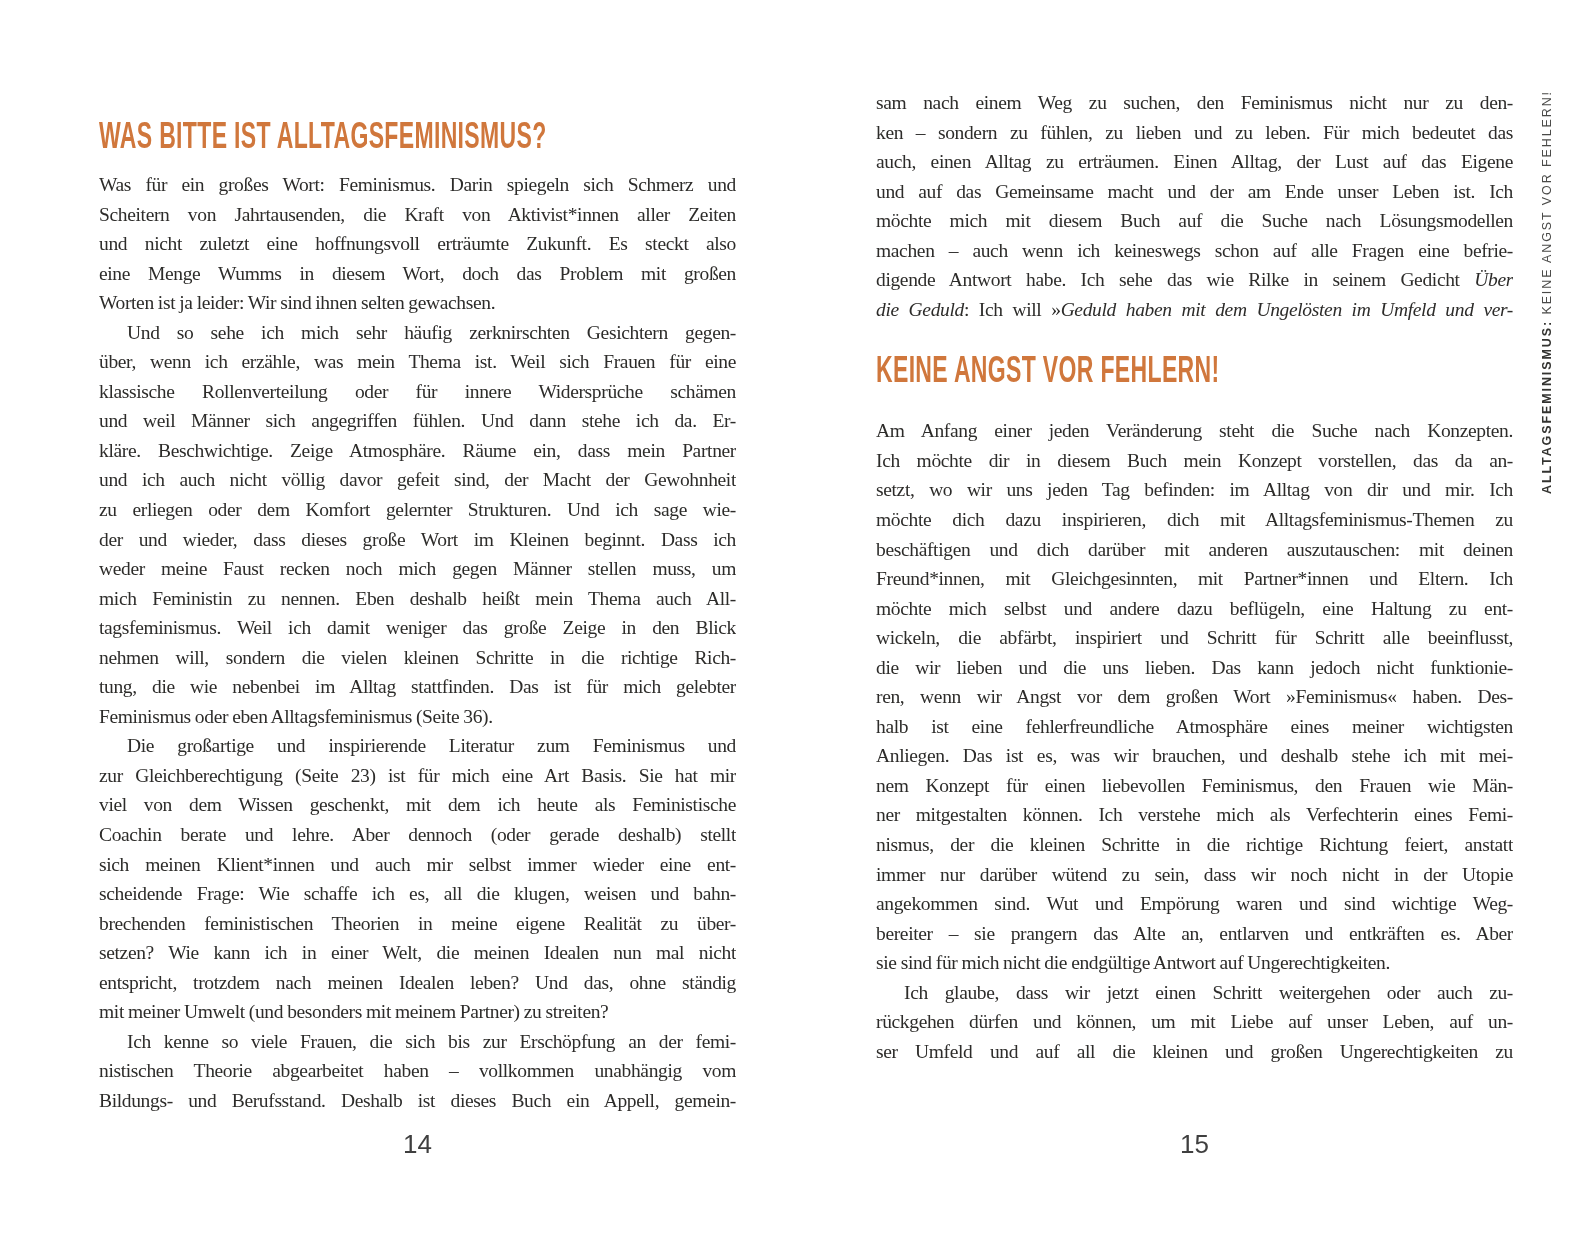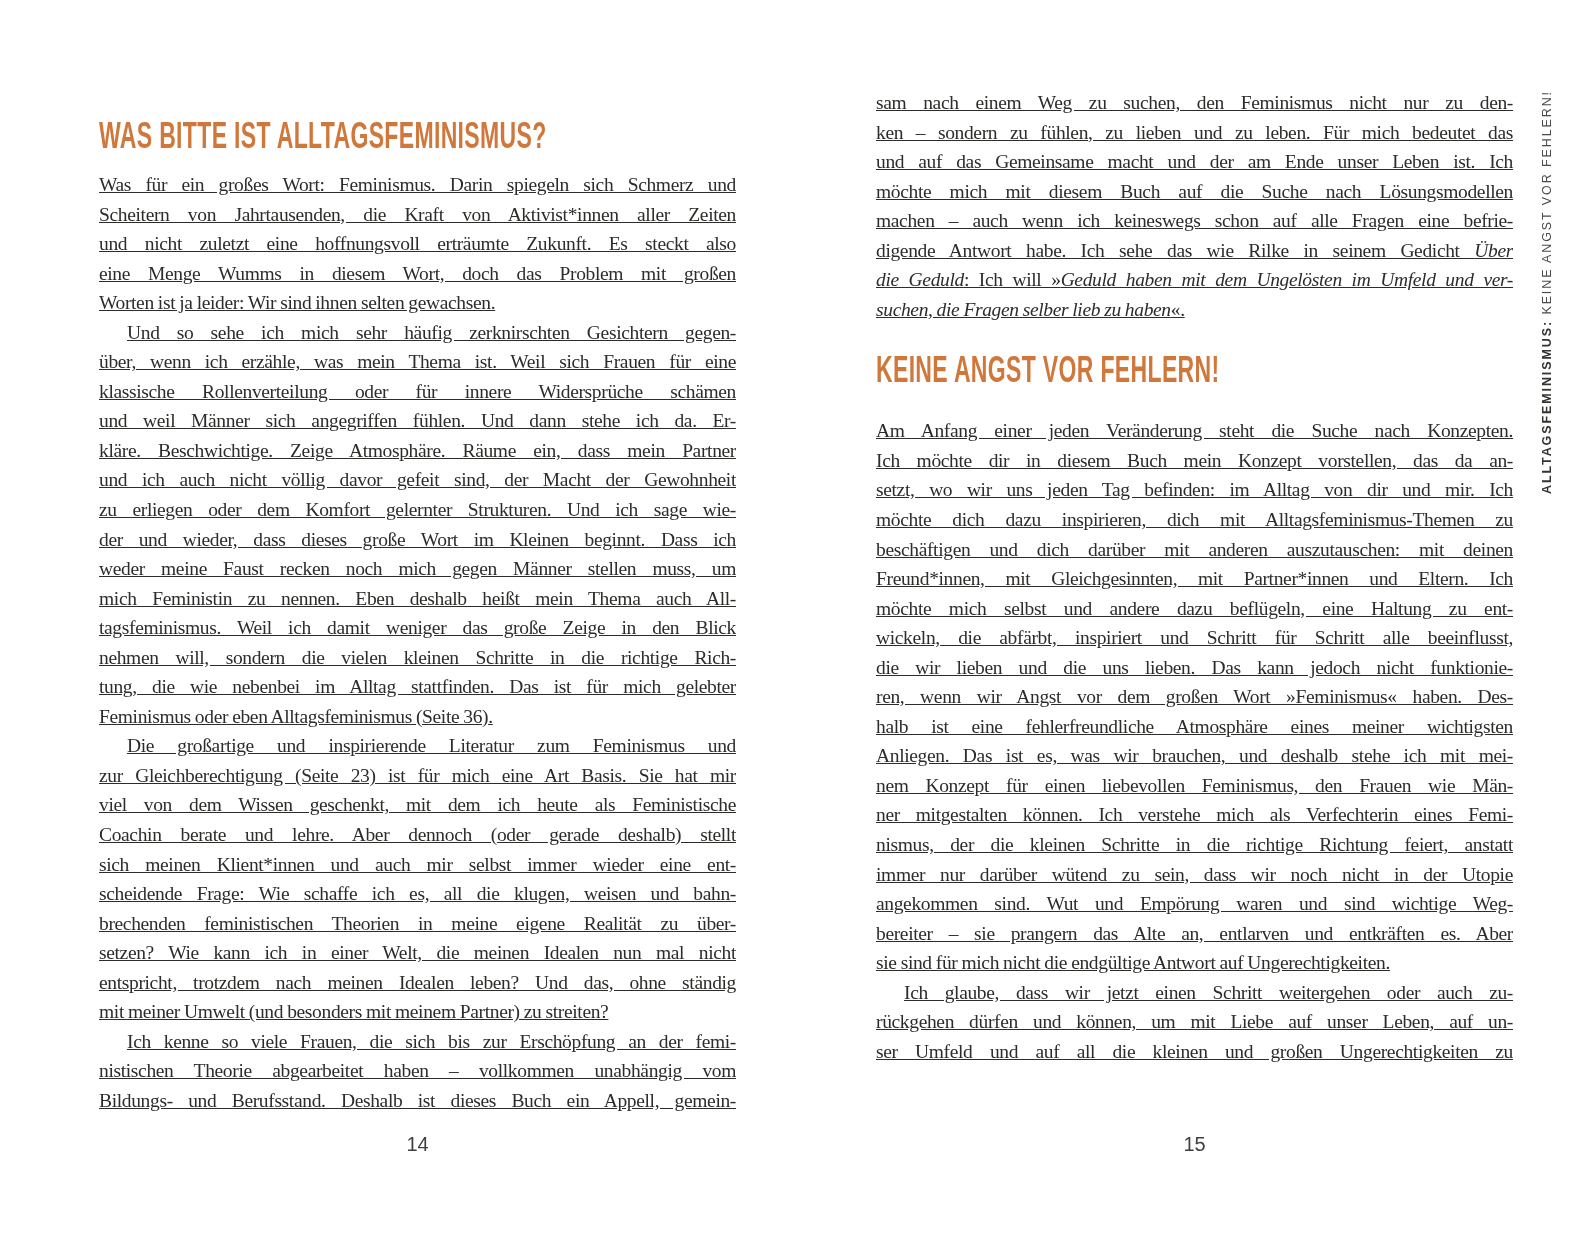--- a/index.html
+++ b/index.html
@@ -32,42 +32,41 @@
     transform-origin:0 50%;
   }
   .page-left .section-heading{margin-bottom:14px;}
   .page-right .section-heading{margin-top:26px;margin-bottom:26px;}
 
   .body-text{
     font-size:19.5px;
     letter-spacing:-0.35px;
     word-spacing:-0.5px;
     color:var(--ink);
-    text-decoration:underline;
   }
   .para{margin:0;}
   .line{
     height:29.55px;
     line-height:29.55px;
     overflow:hidden;
     text-align:left;
     white-space:normal;
   }
   .line.just{
     text-align:justify;
     text-align-last:justify;
   }
   .line.indent{text-indent:28px;}
   .line i{font-style:italic;}
 
   .folio{
     position:absolute;top:1130px;width:637px;
     text-align:center;
     font-family:"Liberation Sans",sans-serif;
-    font-size:20px;line-height:28px;
+    font-size:26px;line-height:28px;
     color:#3f3f3f;
   }
   .folio-left{left:99px;}
   .folio-right{left:876px;}
 
   .margin-title{
     position:absolute;
     left:1540px;top:42px;height:452px;width:26px;
     writing-mode:vertical-rl;
     transform:rotate(180deg);
@@ -131,26 +130,26 @@
       </div>
   </main>
 
   <div class="folio folio-left">14</div>
 
   <main class="page page-right">
     <div class="body-text">
         <div class="para">
           <div class="line just">sam nach einem Weg zu suchen, den Feminismus nicht nur zu den-</div>
           <div class="line just">ken – sondern zu fühlen, zu lieben und zu leben. Für mich bedeutet das</div>
+          <div class="line just">auch, einen Alltag zu erträumen. Einen Alltag, der Lust auf das Eigene</div>
           <div class="line just">und auf das Gemeinsame macht und der am Ende unser Leben ist. Ich</div>
           <div class="line just">möchte mich mit diesem Buch auf die Suche nach Lösungsmodellen</div>
           <div class="line just">machen – auch wenn ich keineswegs schon auf alle Fragen eine befrie-</div>
           <div class="line just">digende Antwort habe. Ich sehe das wie Rilke in seinem Gedicht <i>Über</i></div>
           <div class="line just"><i>die Geduld</i>: Ich will »<i>Geduld haben mit dem Ungelösten im Umfeld und ver-</i></div>
-          <div class="line"><i>suchen, die Fragen selber lieb zu haben</i>«.</div>
         </div>
       </div>
     <h2 class="section-heading">KEINE ANGST VOR FEHLERN!</h2>
     <div class="body-text">
         <div class="para">
           <div class="line just">Am Anfang einer jeden Veränderung steht die Suche nach Konzepten.</div>
           <div class="line just">Ich möchte dir in diesem Buch mein Konzept vorstellen, das da an-</div>
           <div class="line just">setzt, wo wir uns jeden Tag befinden: im Alltag von dir und mir. Ich</div>
           <div class="line just">möchte dich dazu inspirieren, dich mit Alltagsfeminismus-Themen zu</div>
           <div class="line just">beschäftigen und dich darüber mit anderen auszutauschen: mit deinen</div>

